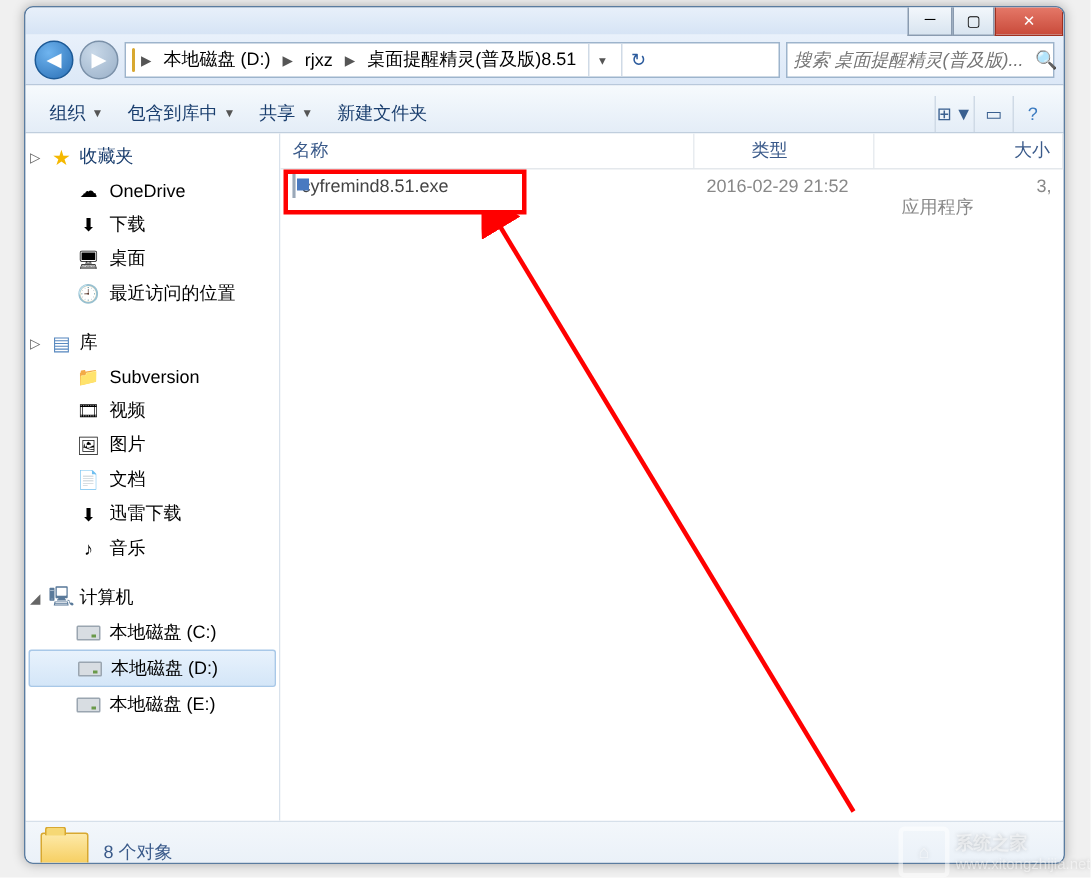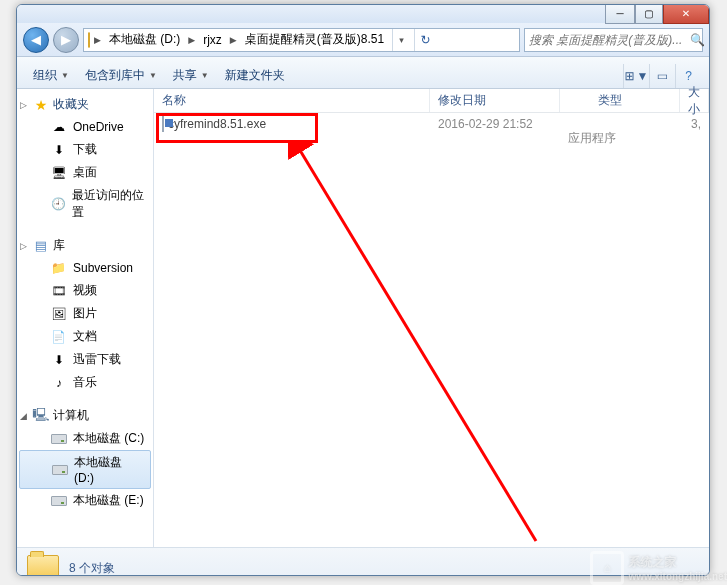--- a/index.html
+++ b/index.html
@@ -224,21 +224,20 @@
               <span class="ico-drive"></span>
             </span>
             <span>本地磁盘 (E:)</span>
           </div>
       </div>
     </div>
 
     <div class="content">
       <div class="colhead">
         <div class="col name">名称</div>
-        <div class="col date">修改日期</div>
         <div class="col type">类型</div>
         <div class="col size">大小</div>
       </div>
       <div class="filelist">
         <div class="filerow">
           <div class="cell name">
             <span class="ticon2"><span class="ico-exe"></span></span>
             <span>cyfremind8.51.exe</span>
           </div>
           <div class="cell date">2016-02-29 21:52</div>
@@ -262,15 +261,15 @@
   <div class="statusbar">
     <div class="foldericon"></div>
     <div class="stext">8 个对象</div>
   </div>
 </div>
 
 <div class="watermark">
   <div class="wicon">⌂</div>
   <div>
     <div>系统之家</div>
-    <div style="font-size:10px;font-weight:bold">www.xitongzhijia.net</div>
+    <div style="font-size:10px;font-weight:normal">www.xitongzhijia.net</div>
   </div>
 </div>
 
 </body></html>

